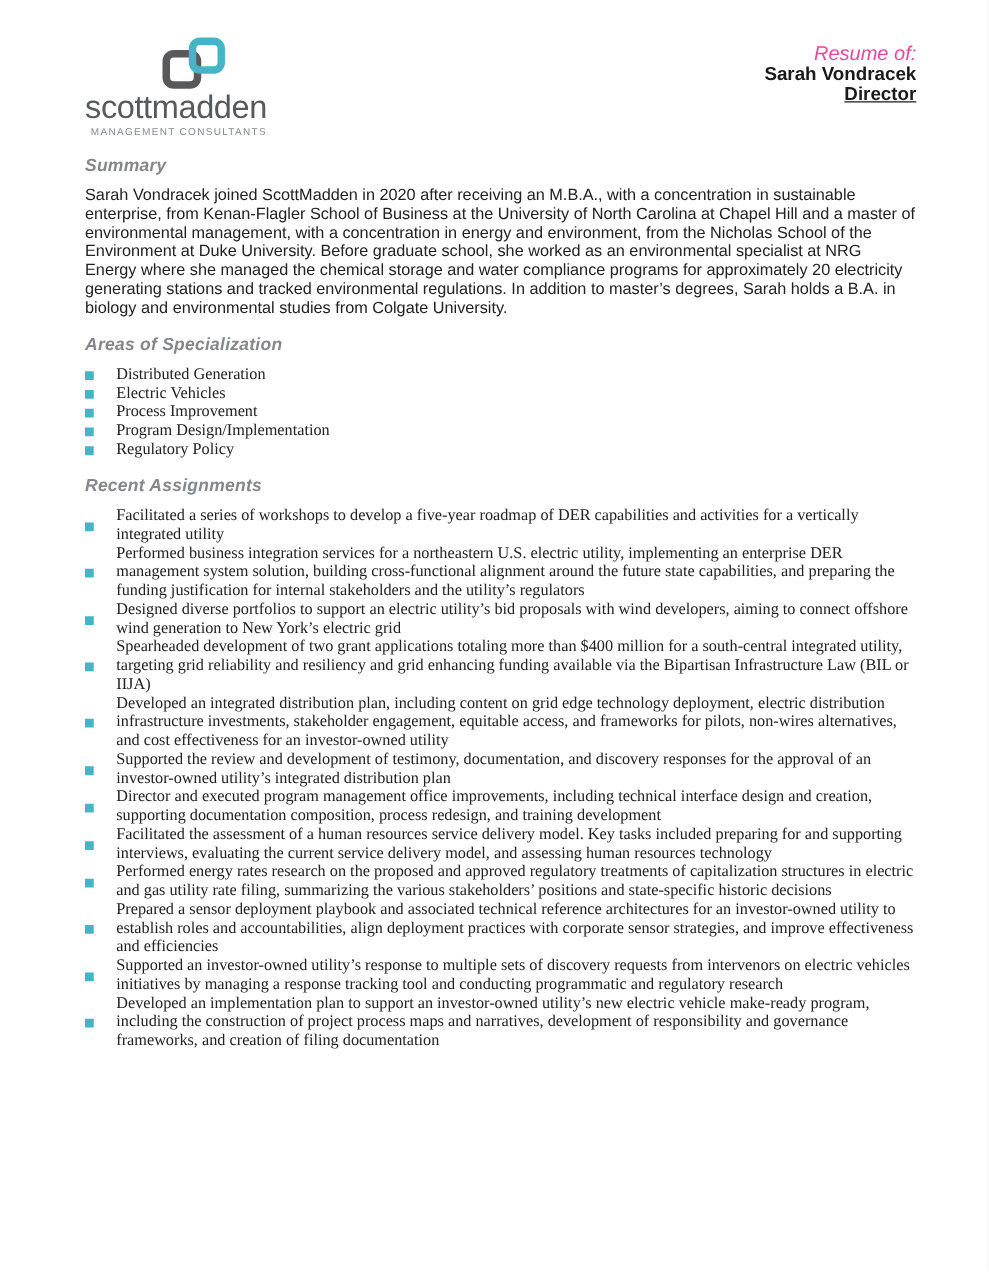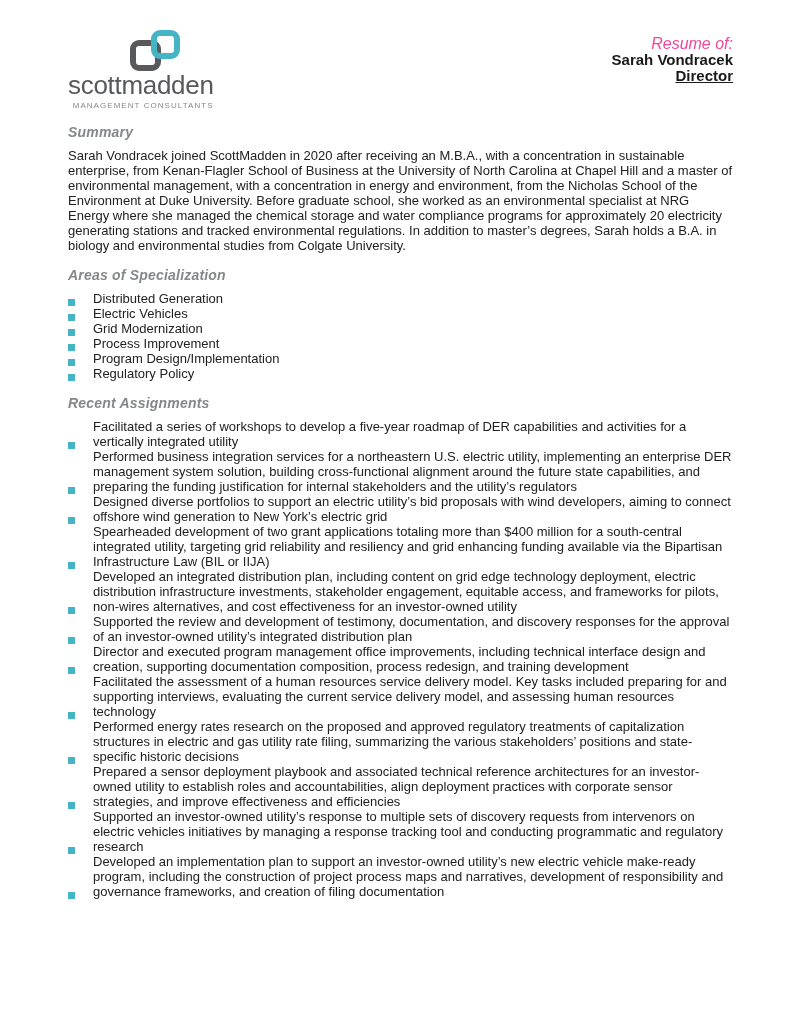--- a/index.html
+++ b/index.html
@@ -53,21 +53,21 @@
     letter-spacing: 0.2px;
   }
   .body-text {
     margin: 0;
     font-size: 13px;
     line-height: 15px;
     color: #212121;
   }
 
   .bullet-list { list-style: none; margin: 0; padding: 0; }
-  .bullet-item { display: flex; align-items: flex-end; }
+  .bullet-item { display: flex; align-items: center; font-family: Liberation Serif, serif; }
   .bullet {
     flex: 0 0 auto;
     width: 7px; height: 7px;
     margin: 4px 18px 0 0;
     background: #45b5c6;
   }
   .bullet-text { flex: 1; font-size: 13px; line-height: 15px; color: #212121; }
 </style>
 </head>
 <body>
@@ -103,24 +103,20 @@
         <li class="bullet-item">
           <span class="bullet"></span>
           <span class="bullet-text">Distributed Generation</span>
         </li>
 
         <li class="bullet-item">
           <span class="bullet"></span>
           <span class="bullet-text">Electric Vehicles</span>
         </li>
 
-        <li class="bullet-item">
-          <span class="bullet"></span>
-          <span class="bullet-text">Grid Modernization</span>
-        </li>
 
         <li class="bullet-item">
           <span class="bullet"></span>
           <span class="bullet-text">Process Improvement</span>
         </li>
 
         <li class="bullet-item">
           <span class="bullet"></span>
           <span class="bullet-text">Program Design/Implementation</span>
         </li>

